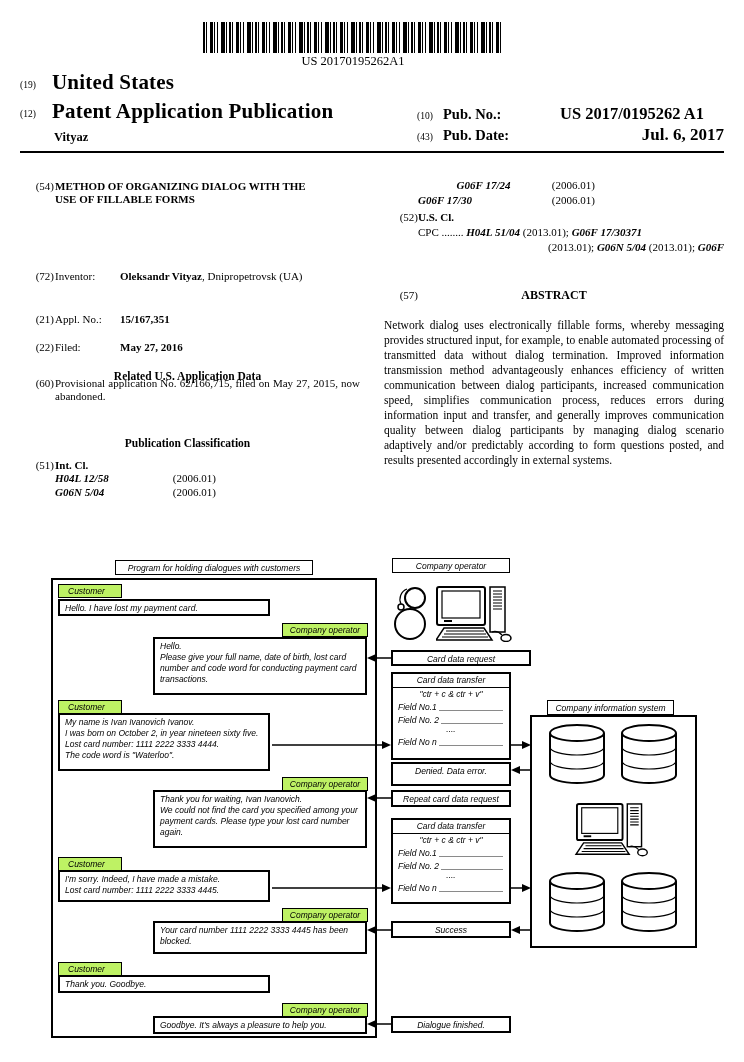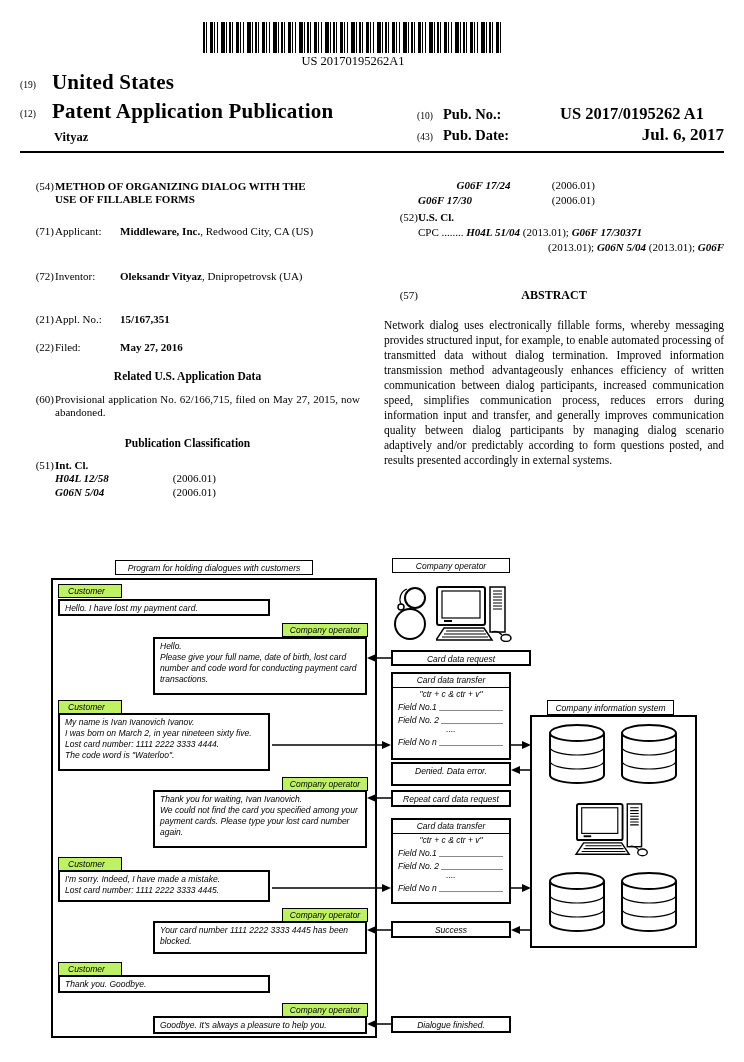--- a/index.html
+++ b/index.html
@@ -79,26 +79,20 @@
 
   <div id="rule" class="abs" style="left:20px; top:151px; width:704px; height:2px;"></div>
 
   <div class="abs bib" style="left:20px; top:160px; width:342px; height:380px;">
 
     <div class="abs" style="top:20px; left:0; right:0;">
       <span class="gut">(54)</span>
       <div class="bold" style="margin-left:35px; width:262px;">METHOD OF ORGANIZING DIALOG WITH THE USE OF FILLABLE FORMS</div>
     </div>
 
-    <div class="abs" style="top:65px; left:0; right:0;">
-      <span class="gut">(71)</span>
-      <div style="margin-left:35px;">
-        <span class="lbl">Applicant:</span><span class="val"><span class="bold">Middleware, Inc.</span><span>, Redwood City, CA (US)</span></span>
-      </div>
-    </div>
 
     <div class="abs" style="top:110px; left:0; right:0;">
       <span class="gut">(72)</span>
       <div style="margin-left:35px;">
         <span class="lbl">Inventor:</span><span class="val"><span class="bold">Oleksandr Vityaz</span><span>, Dnipropetrovsk (UA)</span></span>
       </div>
     </div>
 
     <div class="abs" style="top:153px; left:0; right:0;">
       <span class="gut">(21)</span>
@@ -109,21 +103,21 @@
 
     <div class="abs" style="top:181px; left:0; right:0;">
       <span class="gut">(22)</span>
       <div style="margin-left:35px;">
         <span class="lbl">Filed:</span><span class="bold">May 27, 2016</span>
       </div>
     </div>
 
     <div class="abs center-head" style="top:210px; left:0; width:335px;">Related U.S. Application Data</div>
 
-    <div class="abs" style="top:233px; left:0; right:0;font-family:Liberation Serif, serif;">
+    <div class="abs" style="top:217px; left:0; right:0;font-family:Liberation Serif, serif;">
       <span class="gut">(60)</span>
       <div class="just" style="margin-left:35px; width:305px;">Provisional application No. 62/166,715, filed on May 27, 2015, now abandoned.</div>
     </div>
 
     <div class="abs center-head" style="top:277px; left:0; width:335px;">Publication Classification</div>
 
     <div class="abs" style="top:299px; left:0; right:0;">
       <span class="gut">(51)</span>
       <span class="bold" style="margin-left:35px;">Int. Cl.</span>
     </div>
@@ -175,21 +169,21 @@
 
     <div class="tab" style="left:58px; top:39px; width:64px; height:14px;">Customer</div>
     <div class="msg" style="left:58px; top:54px; width:212px; height:17px;">Hello.  I have lost my payment card.</div>
 
     <div class="tab op" style="left:282px; top:78px; width:86px; height:14px;">Company operator</div>
     <div class="msg" style="left:153px; top:92px; width:214px; height:58px;">Hello.
 Please give your full name, date of birth, lost card number and code word for conducting payment card transactions.</div>
 
     <div class="tab" style="left:58px; top:155px; width:64px; height:14px;">Customer</div>
     <div class="msg" style="left:58px; top:168px; width:212px; height:58px;">My name is Ivan Ivanovich Ivanov.
-I was born on March 2, in year nineteen sixty five.
+I was born on October 2, in year nineteen sixty five.
 Lost card number: 1111 2222 3333 4444.
 The code word is "Waterloo".</div>
 
     <div class="tab op" style="left:282px; top:232px; width:86px; height:14px;">Company operator</div>
     <div class="msg" style="left:153px; top:245px; width:214px; height:58px;">Thank you for waiting, Ivan Ivanovich.
 We could not find the card you specified among your payment cards.  Please type your lost card number again.</div>
 
     <div class="tab" style="left:58px; top:312px; width:64px; height:14px;">Customer</div>
     <div class="msg" style="left:58px; top:325px; width:212px; height:32px;">I'm sorry. Indeed, I have made a mistake.
 Lost card number: 1111 2222 3333 4445.</div>

